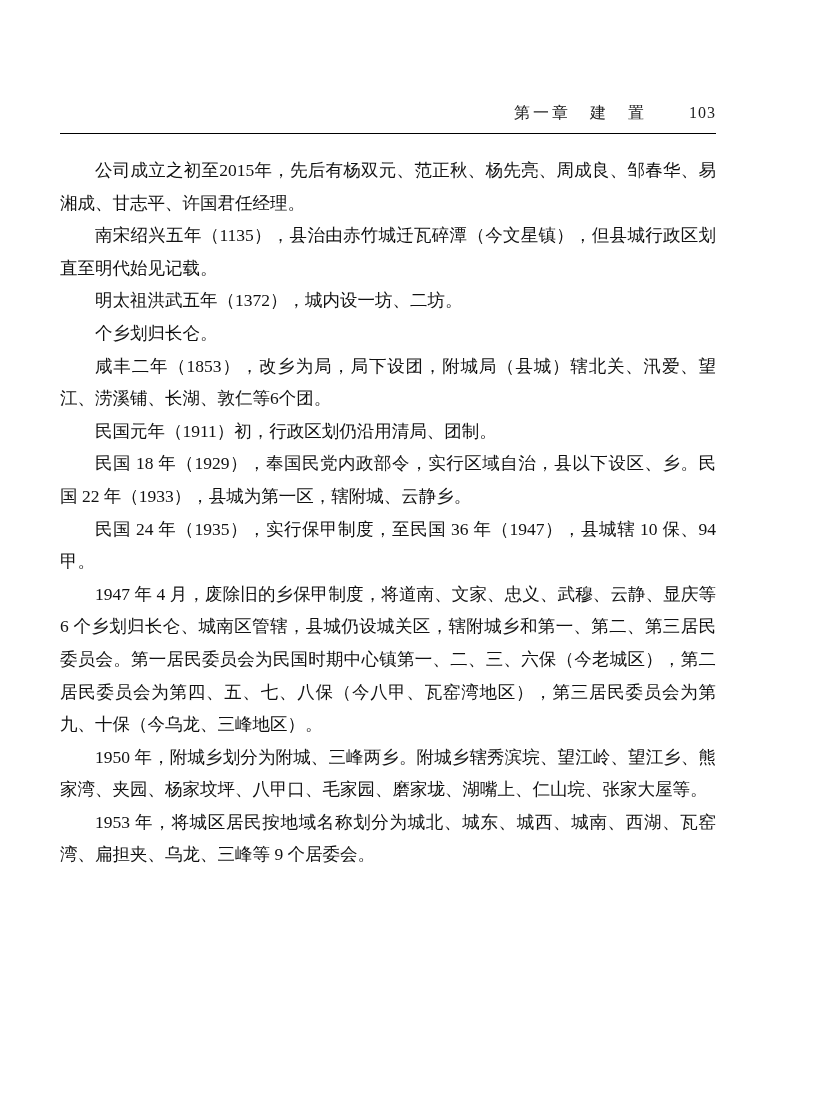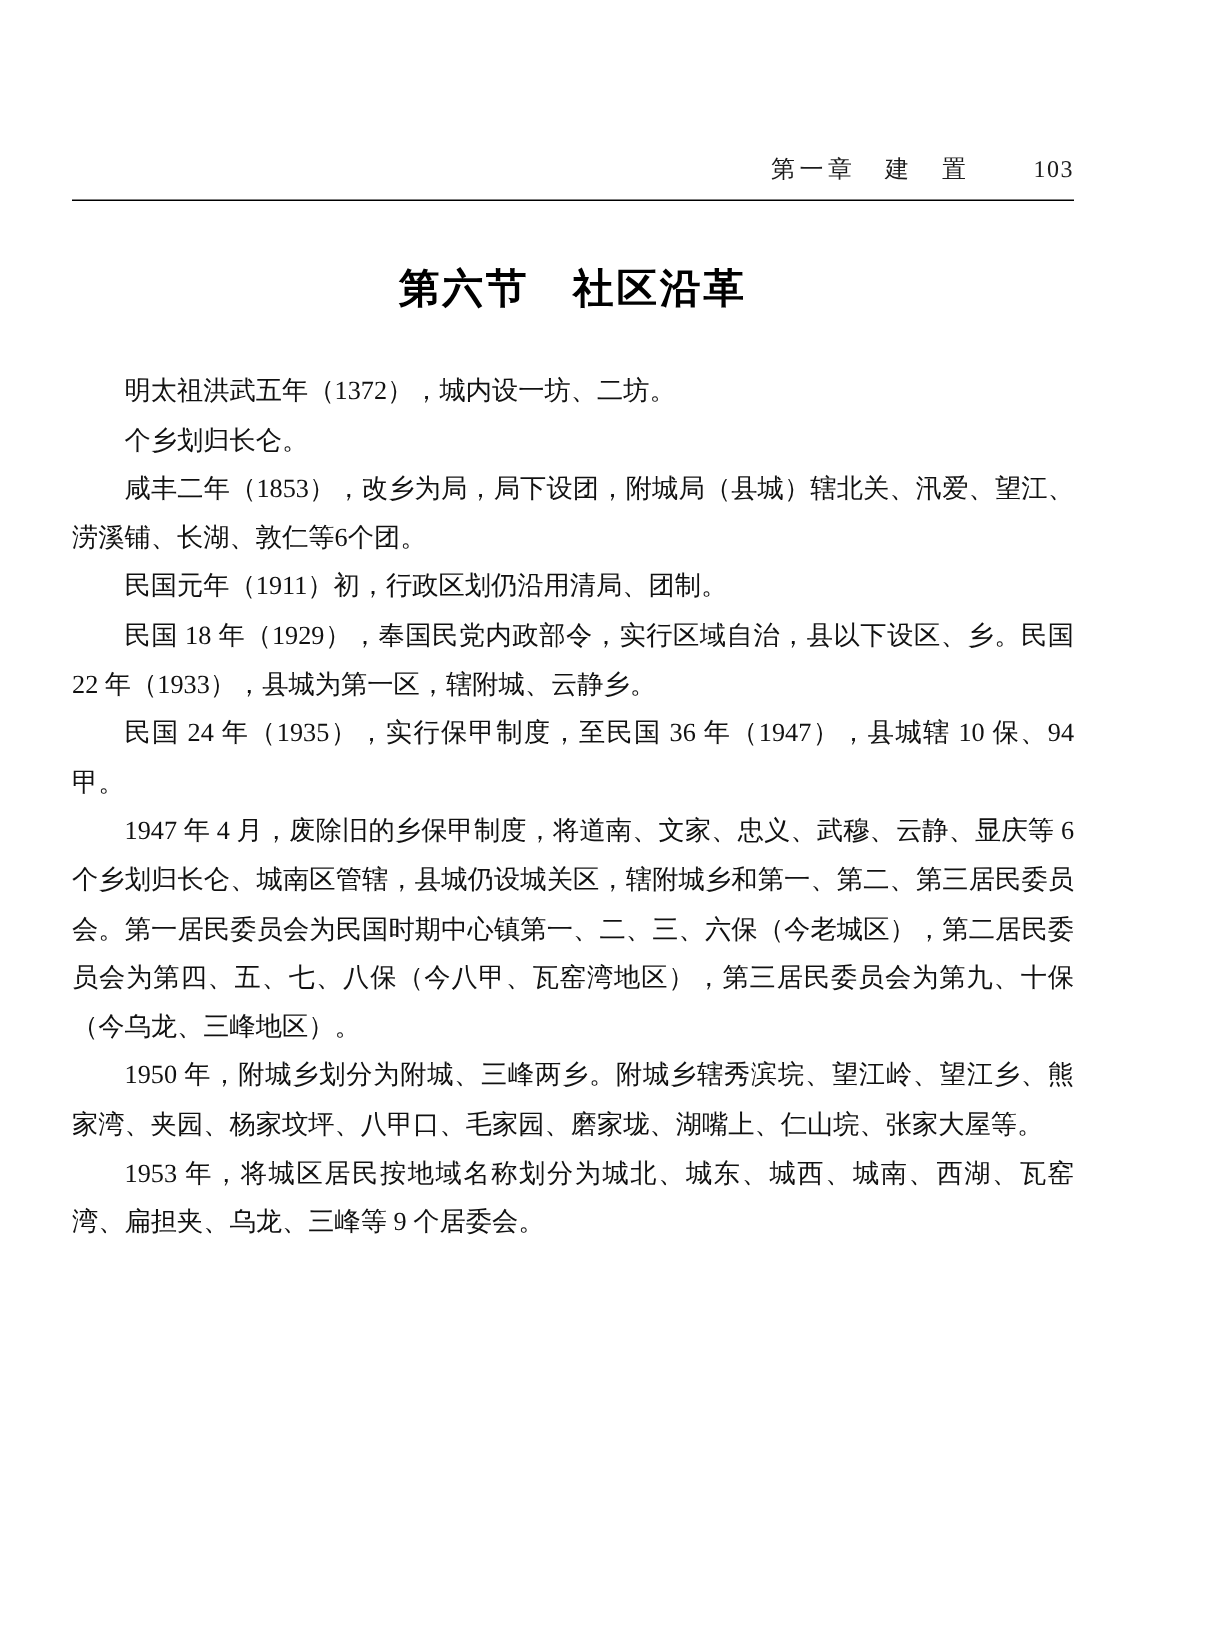--- a/index.html
+++ b/index.html
@@ -2,21 +2,21 @@
 <html><head>
 <meta charset="utf-8">
 <style>
   * { margin: 0; padding: 0; box-sizing: border-box; }
   html, body { background: #ffffff; }
   .page {
     width: 816px;
     height: 1099px;
     background: #ffffff;
     position: relative;
-    padding: 103px 100px 0 48px;
+    padding: 103px 100px 0 60px;
     font-family: "Liberation Serif", "DejaVu Serif", serif;
     color: #161616;
     overflow: hidden;
   }
   .header-row {
     display: flex;
     justify-content: flex-end;
     align-items: baseline;
     font-size: 16px;
     color: #1c1c1c;
@@ -51,23 +51,24 @@
 
 <div class="page">
 
   <div class="header-row">
     <span class="running-head">第一章　建　置</span>
     <span class="page-number">103</span>
   </div>
 
   <hr class="header-rule">
 
+  <p class="body-par">公司成立之初至2015年，先后有杨双元、范正秋、杨先亮、周成良、邹春华、易湘成、甘志平、许国君任经理。</p>
 
-  <h2 class="section-title">第六节　社区沿革</h2>
 
+  <p class="body-par">南宋绍兴五年（1135），县治由赤竹城迁瓦碎潭（今文星镇），但县城行政区划直至明代始见记载。</p>
   <p class="body-par">明太祖洪武五年（1372），城内设一坊、二坊。</p>
   <p class="body-par">个乡划归长仑。</p>
   <p class="body-par">咸丰二年（1853），改乡为局，局下设团，附城局（县城）辖北关、汛爱、望江、涝溪铺、长湖、敦仁等6个团。</p>
   <p class="body-par">民国元年（1911）初，行政区划仍沿用清局、团制。</p>
   <p class="body-par">民国 18 年（1929），奉国民党内政部令，实行区域自治，县以下设区、乡。民国 22 年（1933），县城为第一区，辖附城、云静乡。</p>
   <p class="body-par">民国 24 年（1935），实行保甲制度，至民国 36 年（1947），县城辖 10 保、94 甲。</p>
   <p class="body-par">1947 年 4 月，废除旧的乡保甲制度，将道南、文家、忠义、武穆、云静、显庆等 6 个乡划归长仑、城南区管辖，县城仍设城关区，辖附城乡和第一、第二、第三居民委员会。第一居民委员会为民国时期中心镇第一、二、三、六保（今老城区），第二居民委员会为第四、五、七、八保（今八甲、瓦窑湾地区），第三居民委员会为第九、十保（今乌龙、三峰地区）。</p>
   <p class="body-par">1950 年，附城乡划分为附城、三峰两乡。附城乡辖秀滨垸、望江岭、望江乡、熊家湾、夹园、杨家坟坪、八甲口、毛家园、磨家垅、湖嘴上、仁山垸、张家大屋等。</p>
   <p class="body-par">1953 年，将城区居民按地域名称划分为城北、城东、城西、城南、西湖、瓦窑湾、扁担夹、乌龙、三峰等 9 个居委会。</p>
 

